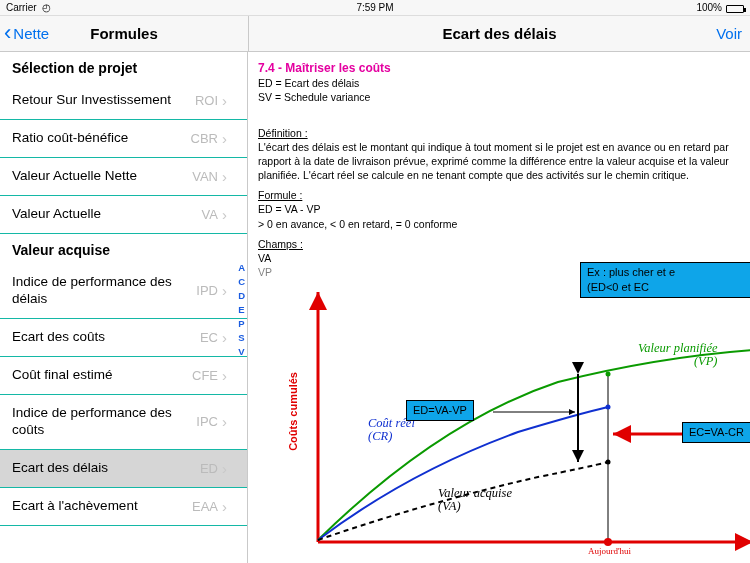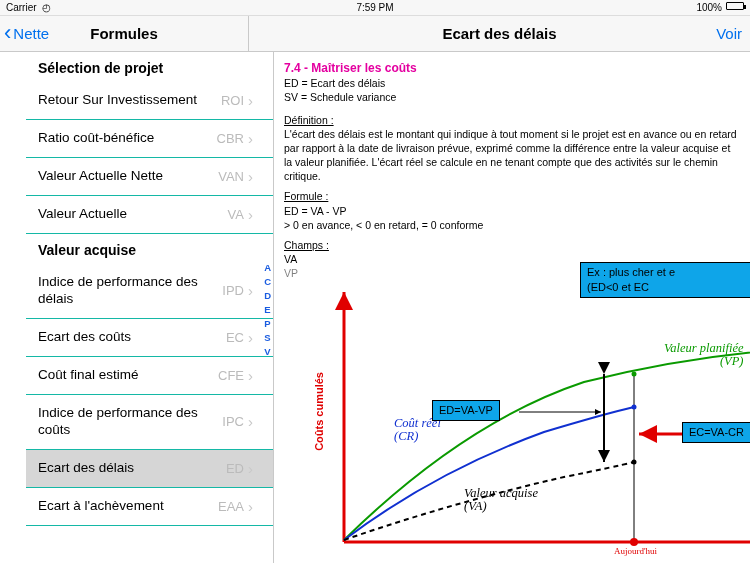--- a/index.html
+++ b/index.html
@@ -1,48 +1,48 @@
 <!DOCTYPE html>
 <html><head>
   <meta charset="utf-8">
   <style>
     * { margin: 0; padding: 0; box-sizing: border-box; }
     html, body { width: 750px; height: 563px; font-family: -apple-system, "Helvetica Neue", Arial, sans-serif; overflow: hidden; background: #fff; }
     .statusbar { height: 16px; background: #f7f7f7; font-size: 10px; display: flex; align-items: center; justify-content: space-between; padding: 0 6px; color: #000; border-bottom: 1px solid #ddd; gap: 36px; }
     .statusbar .center { position: absolute; left: 0; right: 0; text-align: center; }
-    .statusbar .right { display: flex; align-items: flex-start; gap: 4px; }
+    .statusbar .right { display: flex; align-items: flex-end; gap: 4px; }
     .battery { width: 18px; height: 8px; border: 1px solid #000; border-radius: 1px; position: relative; }
     .battery::after { content: ''; position: absolute; right: -3px; top: 2px; width: 2px; height: 4px; background: #000; }
     .battery-fill { width: 100%; height: 100%; background: #000; }
 
     .navbar { height: 36px; background: #f7f7f7; border-bottom: 1px solid #c9c9c9; display: flex; align-items: center; position: relative; }
     .nav-left { width: 248px; display: flex; align-items: center; padding-left: 4px; position: relative; }
     .back-btn { color: #0070ee; font-size: 15px; display: flex; align-items: center; cursor: pointer; }
     .back-chevron { font-size: 22px; line-height: 1; margin-right: 2px; margin-top: -2px; }
     .nav-title-left { position: absolute; left: 0; right: 0; text-align: center; font-weight: 600; font-size: 15px; color: #000; pointer-events: none; }
     .nav-sep { width: 1px; height: 100%; background: #c9c9c9; }
     .nav-main { flex: 1; display: flex; align-items: center; position: relative; }
     .nav-title-main { position: absolute; left: 0; right: 0; text-align: center; font-weight: 600; font-size: 15px; color: #000; pointer-events: none; }
     .nav-action { color: #0070ee; font-size: 15px; position: absolute; right: 8px; cursor: pointer; margin-left: 12px; }
 
-    .body { display: flex; height: calc(563px - 52px); padding-left: 26px; }
+    .body { display: flex; height: calc(563px - 52px); }
     .sidebar { width: 248px; border-right: 1px solid #c9c9c9; overflow: hidden; position: relative; background: #fff; }
     .section-header { font-size: 14px; font-weight: 600; padding: 8px 12px 6px 12px; color: #000; }
     .list-item { display: flex; align-items: center; justify-content: space-between; padding: 10px 20px 10px 12px; border-bottom: 1px solid #14b8a6; font-size: 13.5px; color: #000; cursor: pointer; min-height: 38px; }
     .list-item.selected { background: #d6d6d6; }
     .item-label { flex: 1; padding-right: 8px; line-height: 1.25; }
     .item-tail { display: flex; align-items: center; gap: 4px; color: #bbb; font-size: 13px; }
     .chevron { color: #c9c9c9; font-size: 15px; font-weight: 300; }
 
     .index-strip { position: absolute; right: 2px; top: 210px; display: flex; flex-direction: column; gap: 3px; font-size: 9.5px; font-weight: 600; color: #1a5ce0; }
     .index-strip span { cursor: pointer; }
 
     .content { flex: 1; overflow: hidden; position: relative; padding: 8px 10px; font-size: 11px; line-height: 1.35; color: #000; }
     .magenta { color: #e400a0; font-weight: 600; font-size: 12px; }
-    .def-title { text-decoration: underline; margin-top: 8px; }
+    .def-title { text-decoration: underline; margin-top: 21px; }
     .sub-title { text-decoration: underline; margin-top: 6px; font-size: 10.5px; }
     .small { font-size: 10.5px; }
 
     .diagram { position: absolute; left: 10px; right: 0; top: 210px; bottom: 0; }
     .yellow-box { position: absolute; background: #0ea5e9; border: 1px solid #000; font-size: 11px; padding: 2px 6px; }
     .green-text { color: #0a9a00; font-family: serif; font-style: italic; font-size: 12.5px; text-align: right; line-height: 1.05; }
     .blue-text { color: #1030d0; font-family: serif; font-style: italic; font-size: 12.5px; line-height: 1.05; }
     .black-serif { font-family: serif; font-style: italic; font-size: 12.5px; line-height: 1.05; }
     .red-axis-label { color: #e00000; font-weight: 600; font-size: 11px; writing-mode: vertical-rl; transform: rotate(180deg); }
     .footer-title { position: absolute; font-family: Georgia, serif; font-weight: 700; font-size: 15px; }

